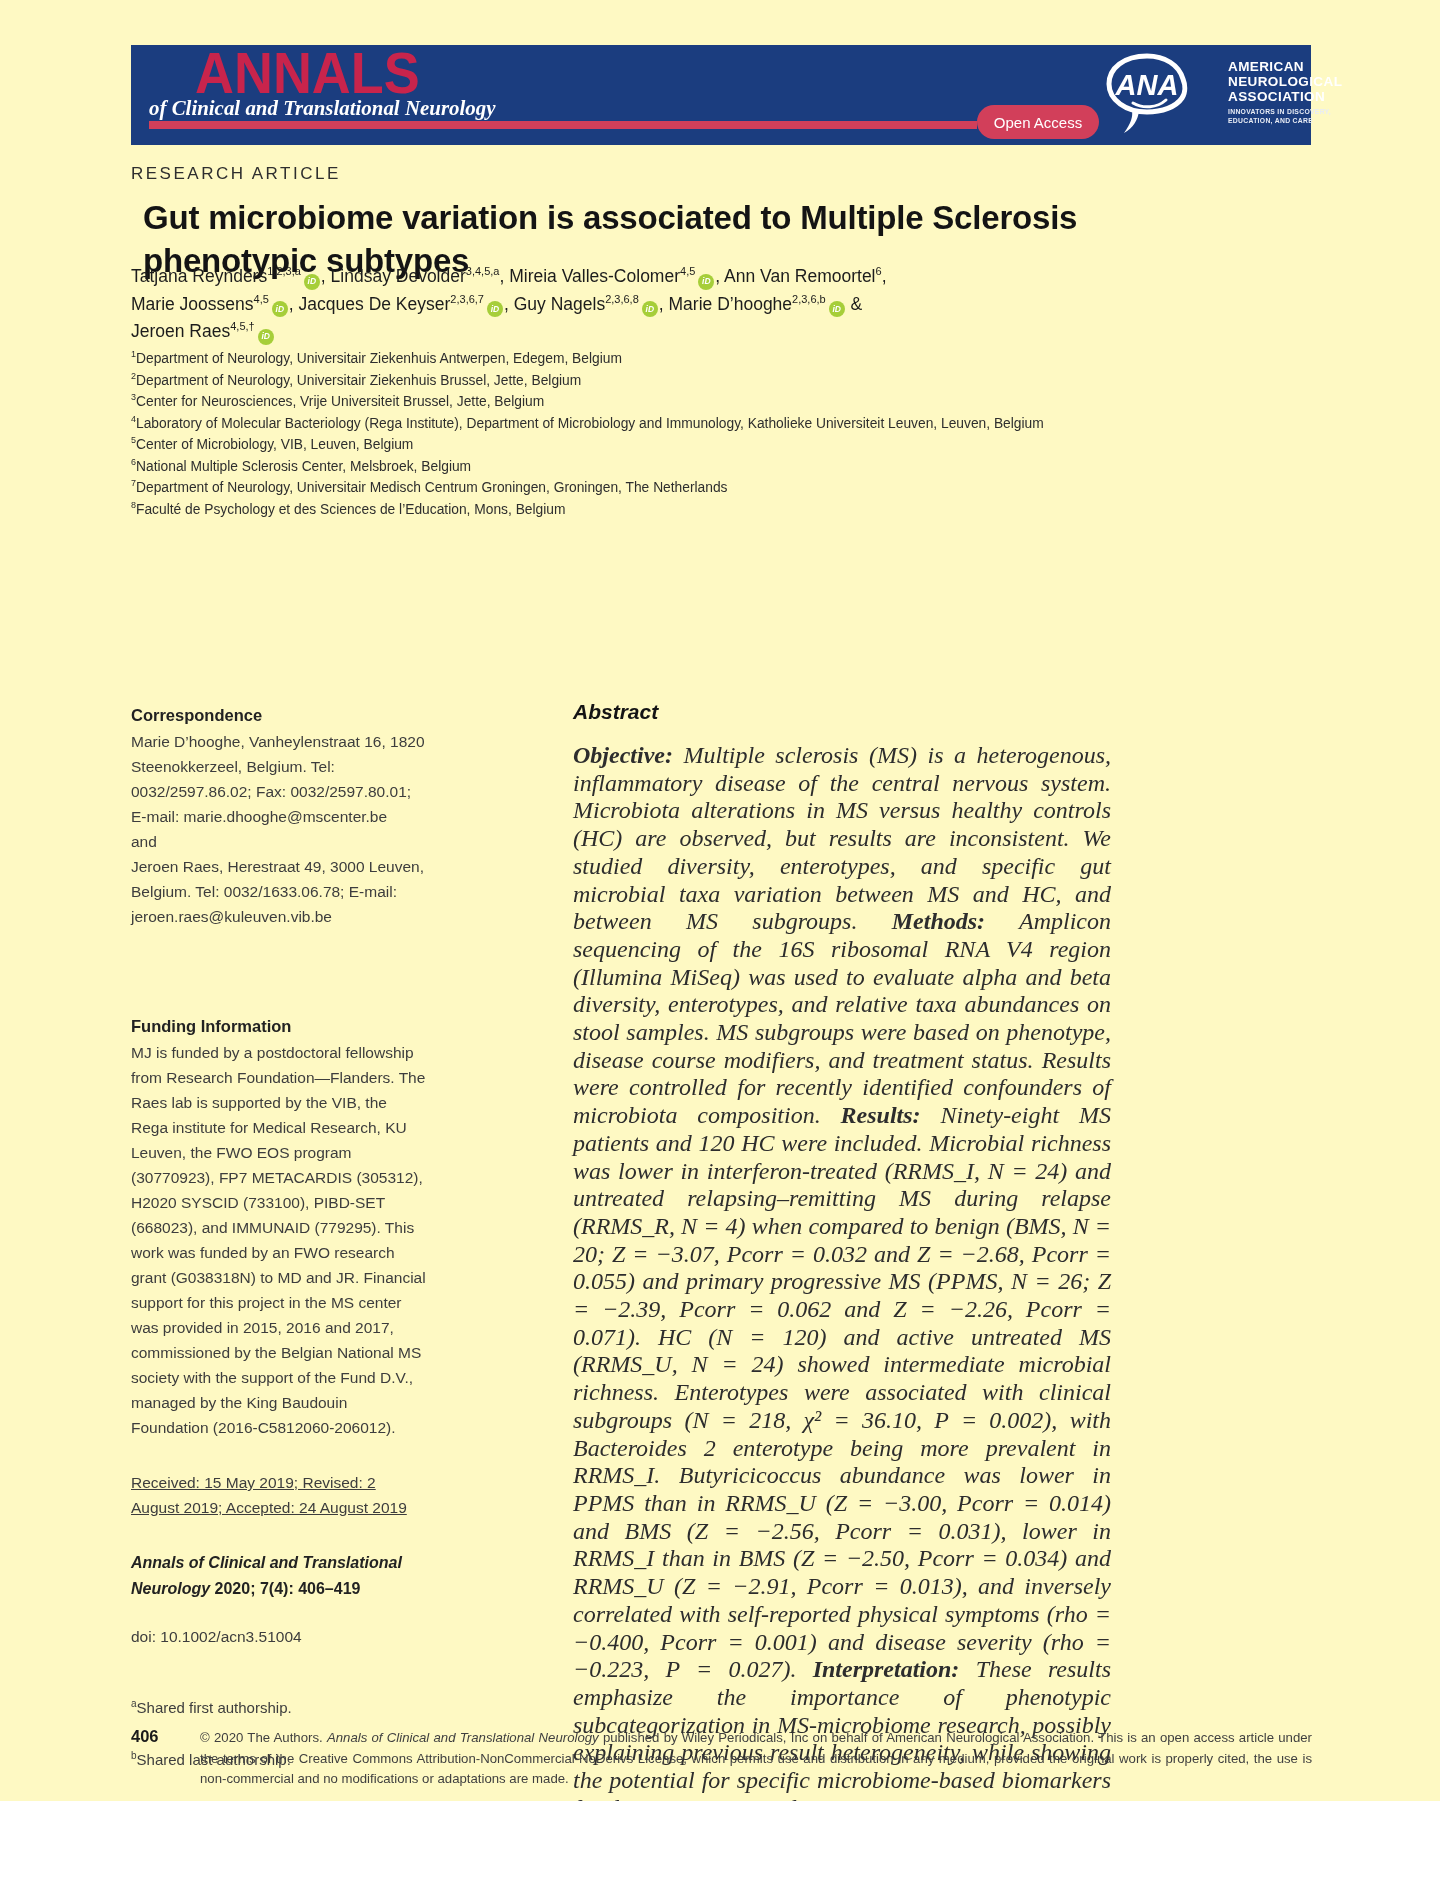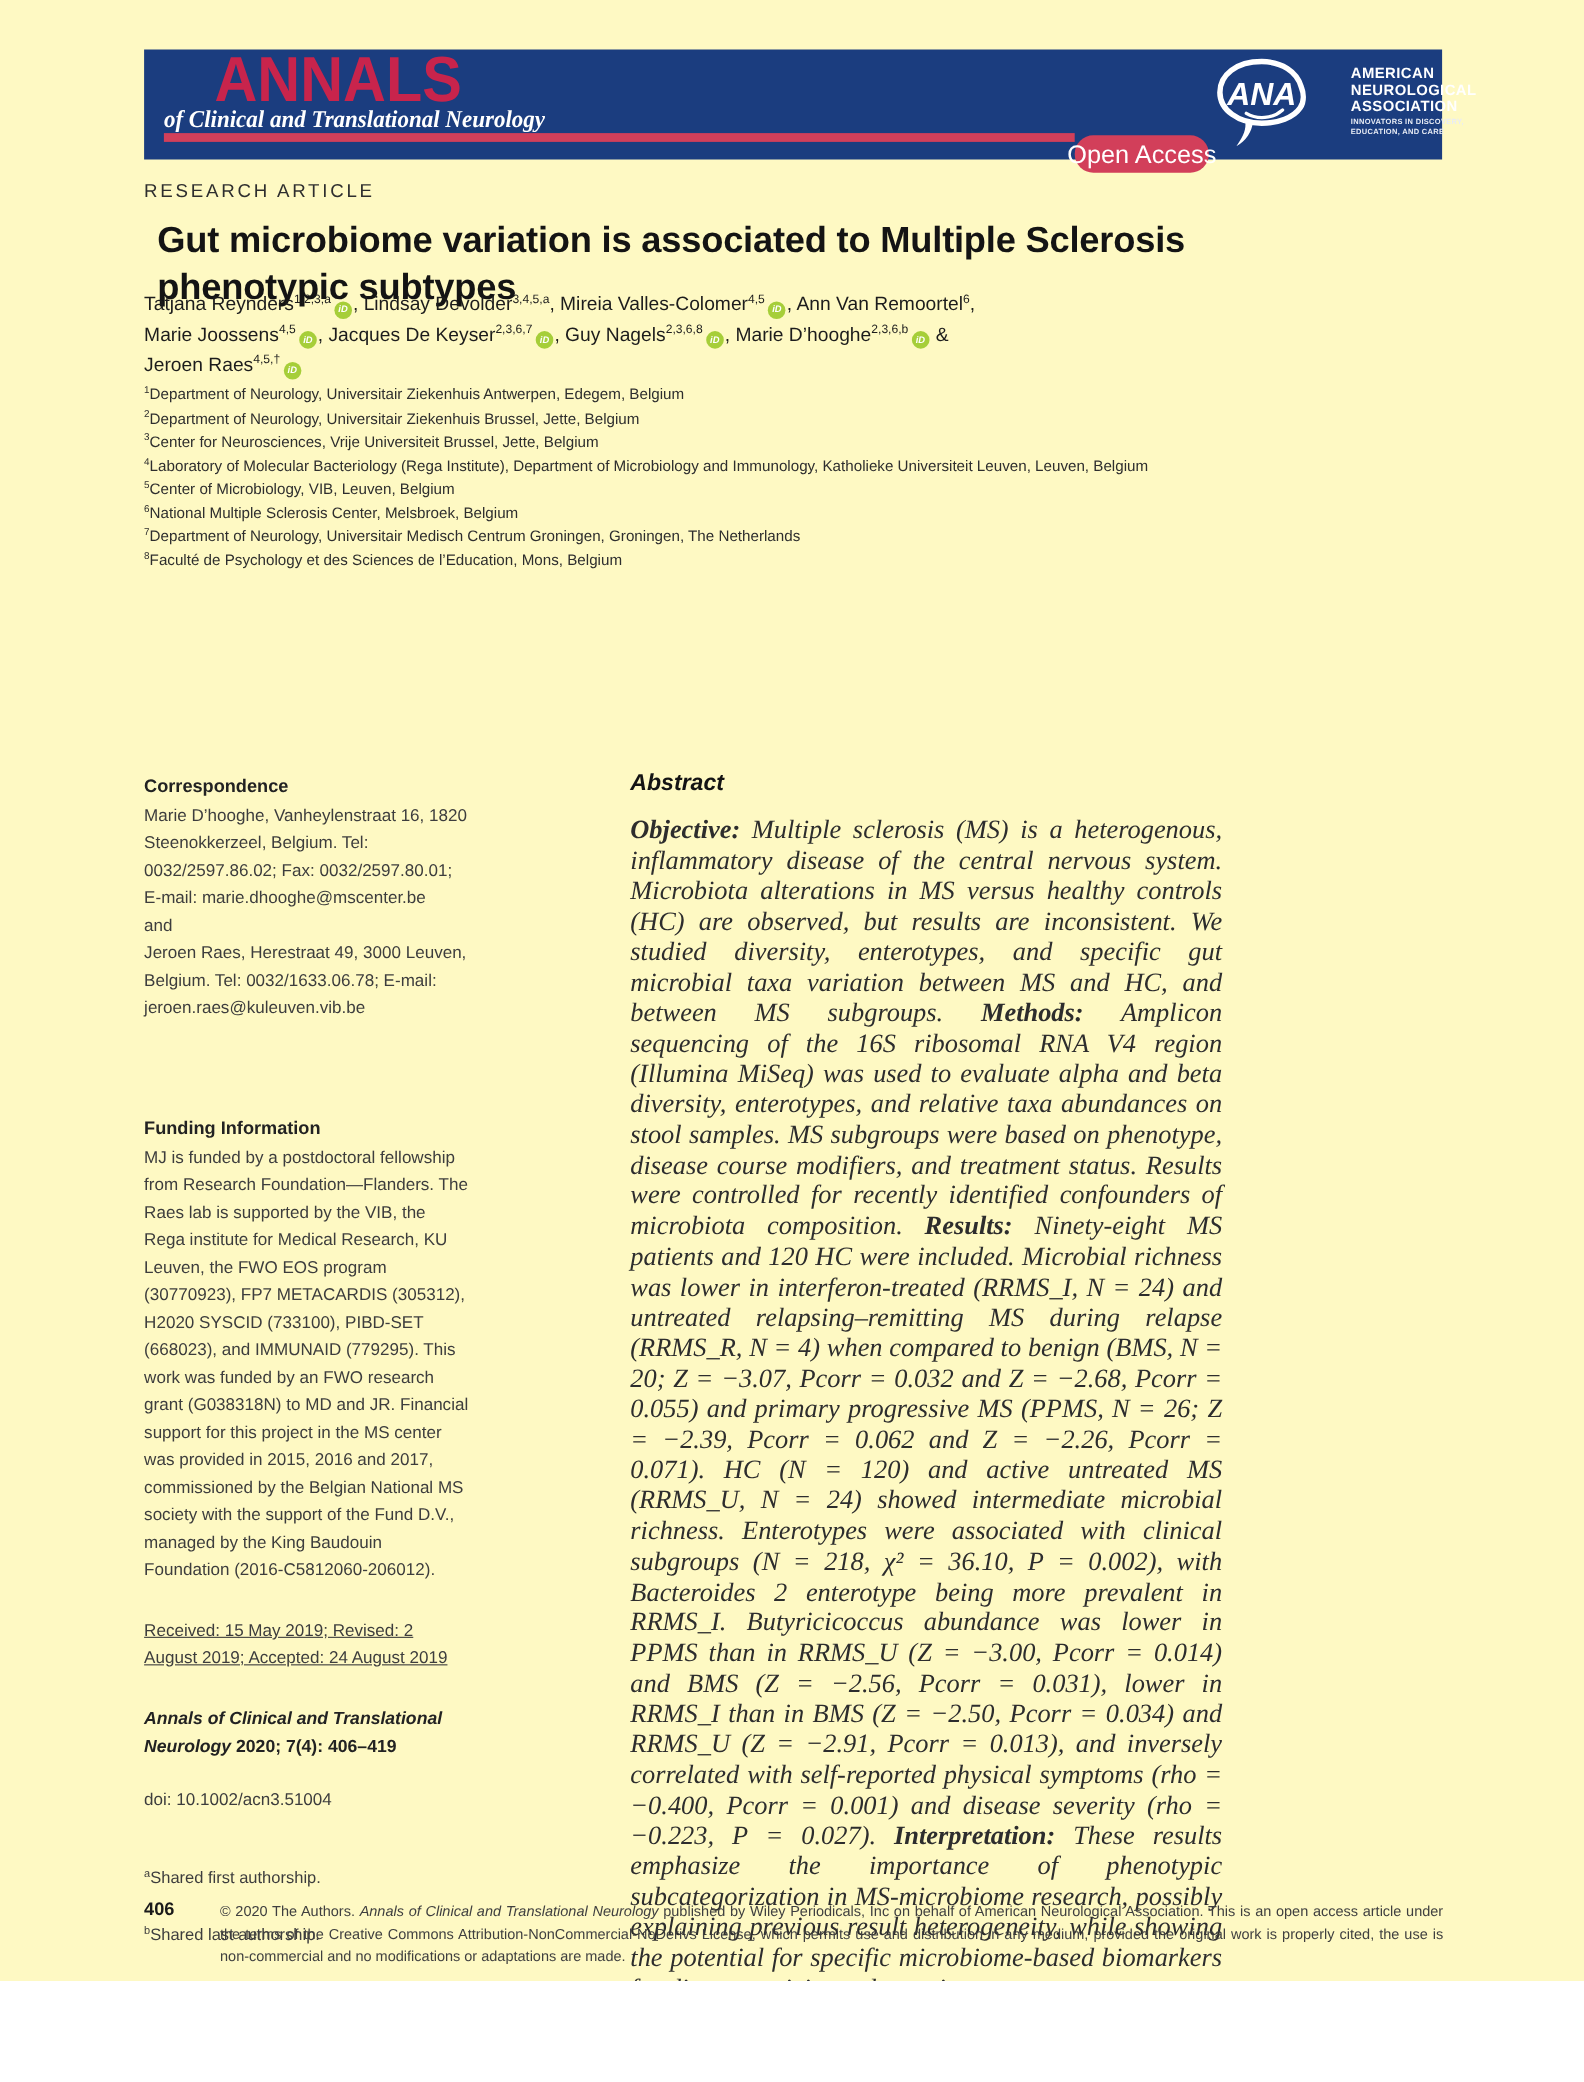--- a/index.html
+++ b/index.html
@@ -7,22 +7,22 @@
         font-family:"Liberation Sans",sans-serif;color:#222;}
 
   
   .banner{position:absolute;left:131px;top:45px;width:1180px;height:100px;background:#1b3d7f;}
   .annals-word{position:absolute;left:64px;top:-6px;font-size:58px;font-weight:bold;
                color:#c8244c;letter-spacing:0px;transform:scaleX(.93);transform-origin:left top;}
   .annals-sub{position:absolute;left:18px;top:50px;font-family:"Liberation Serif",serif;
               font-style:italic;font-weight:bold;color:#fff;font-size:22px;
               transform:scaleX(.95);transform-origin:left top;white-space:nowrap;z-index:2;}
   .red-line{position:absolute;left:18px;top:76px;width:828px;height:8px;background:#d23f5a;}
-  .open-pill{position:absolute;left:846px;top:78px;width:122px;height:34px;background:#d23f5a;
-             border-radius:18px;color:#fff;font-size:23px;display:flex;align-items:center;
+  .open-pill{position:absolute;left:846px;top:60px;width:122px;height:34px;background:#d23f5a;
+             border-radius:18px;color:#fff;font-size:15px;display:flex;align-items:center;
              justify-content:center;white-space:nowrap;}
   .ana{position:absolute;left:972px;top:6px;display:flex;align-items:flex-start;gap:31px;}
   .ana svg{display:block;}
   .ana-text{margin-left:6px;margin-top:8px;color:#fff;}
   .ana-name{font-size:13.5px;font-weight:bold;line-height:15px;letter-spacing:.4px;}
   .ana-tag{font-size:6.8px;line-height:8.5px;margin-top:4px;letter-spacing:.3px;font-weight:bold;color:#e8ecf5;}
 
   
   .kicker{position:absolute;left:131px;top:164px;font-size:17px;letter-spacing:2.5px;color:#2e2e2e;}
   .title{position:absolute;left:131px;top:184px;width:1020px;margin:12px;font-size:33px;

